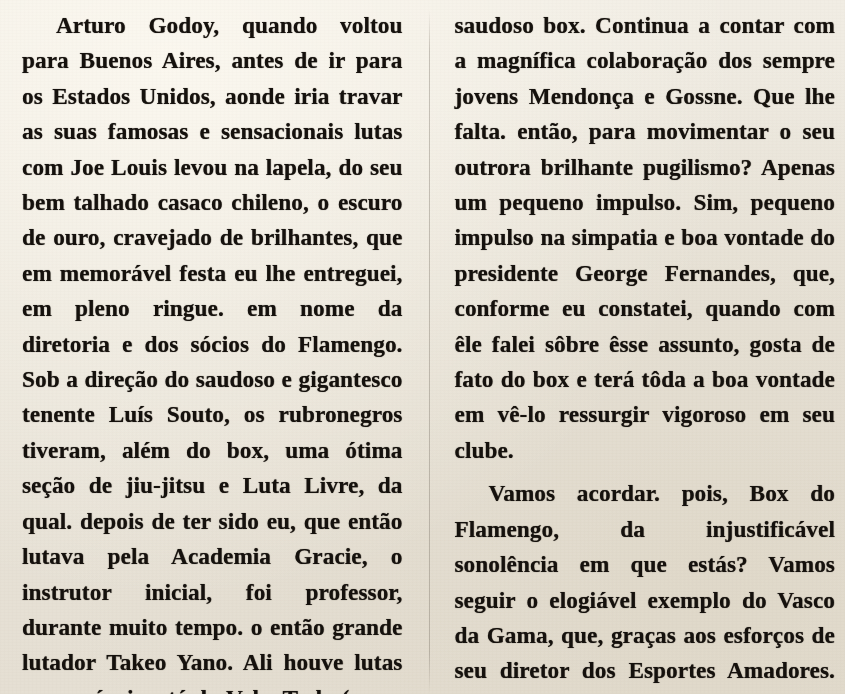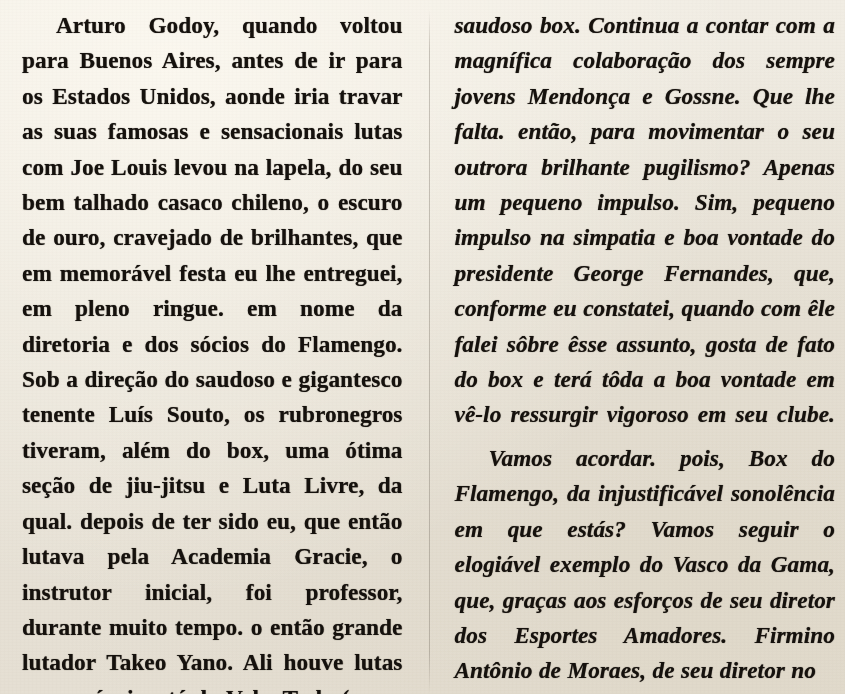--- a/index.html
+++ b/index.html
@@ -40,21 +40,21 @@
     position: relative;
     display: flex;
     gap: 0;
     height: 100%;
   }
   .column {
     width: 50%;
     box-sizing: border-box;
   }
   .column.left { padding-right: 26px; }
-  .column.right { padding-left: 26px; font-style: italic; }
+  .column.right { padding-left: 26px; }
 
   .rule {
     position: absolute;
     top: 2px;
     bottom: 0;
     left: 50%;
     width: 1px;
     background: linear-gradient(180deg, rgba(90,82,70,0.0) 0%, rgba(90,82,70,0.30) 6%, rgba(90,82,70,0.30) 94%, rgba(90,82,70,0.0) 100%);
   }
 

